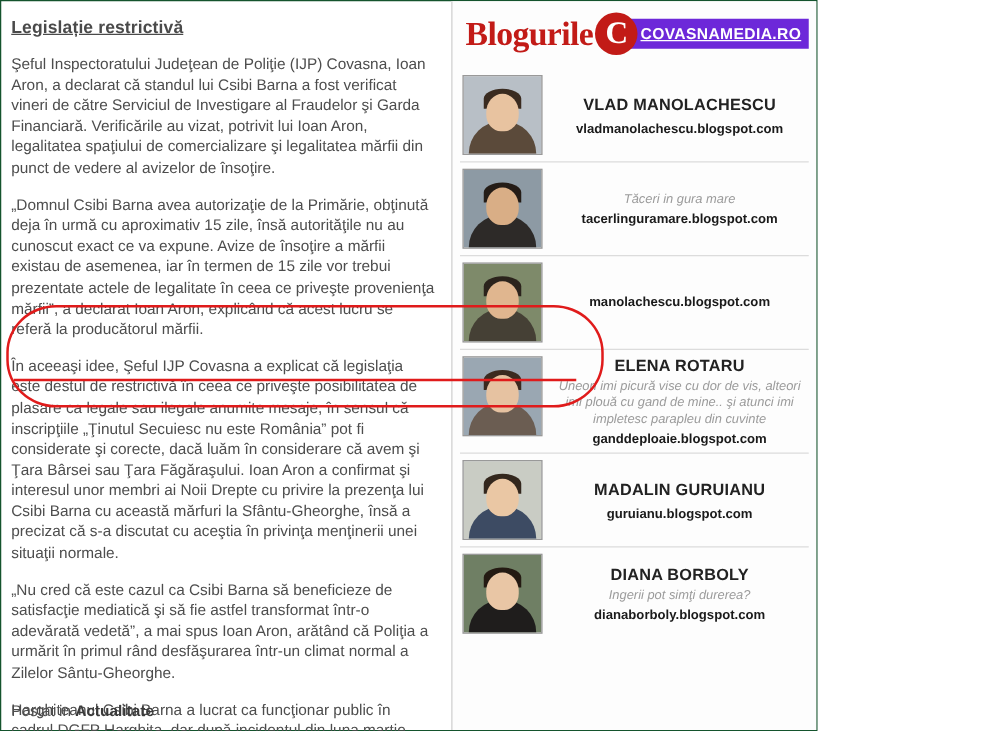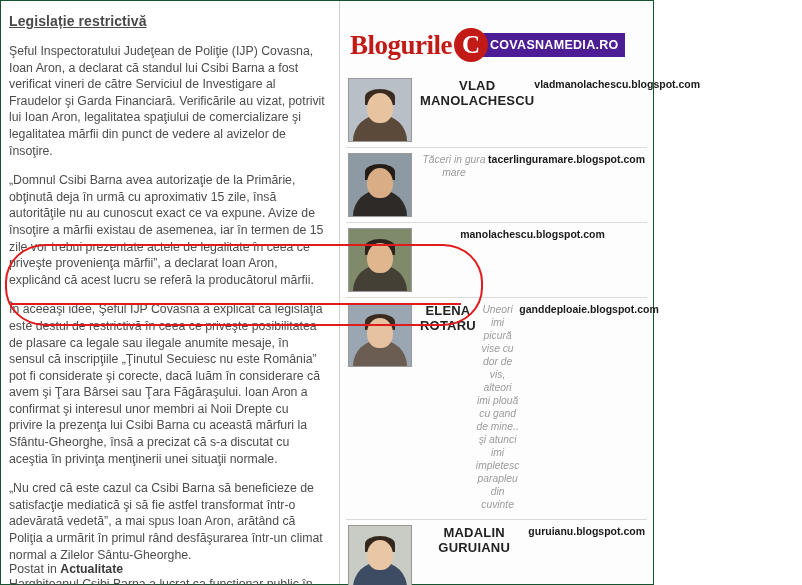--- a/index.html
+++ b/index.html
@@ -76,21 +76,21 @@
     height: 2px;
     background: #e01b1b;
     z-index: 6;
   }
   
   .sidebar {
     width: 314px;
     box-sizing: border-box;
     border-left: 1px solid #cfcfcf;
     background: #fdfdfd;
-    padding: 20px 6px 6px 6px;
+    padding: 2px 6px 6px 6px;
     position: relative;
   }
   .sidebar-banner {
     height: 48px;
     position: relative;
     margin: 0 0 4px 0;
     display: flex;
     align-items: center;
   }
   .banner-text {
@@ -115,27 +115,28 @@
     font-size: 25px;
     font-weight: bold;
     font-family: "Liberation Serif", serif;
     display: flex;
     align-items: center;
     justify-content: center;
     position: relative;
     z-index: 2;
   }
   .banner-right {
-    background: #4c1d95;
+    background: #6d28d9;
     color: #ffffff;
     font-size: 12.5px;
     font-weight: bold;
     padding: 5px 6px 5px 10px;
     margin-left: -8px;
     letter-spacing: 0.3px;
+    text-decoration: underline;
   }
   .blog-row {
     display: flex;
     align-items: stretch;
     border-bottom: 1px solid #dcdcdc;
     padding: 5px 2px 5px 2px;
     min-height: 62px;
   }
   .blog-avatar {
     width: 62px;
@@ -144,21 +145,21 @@
     border: 1px solid #999;
     overflow: hidden;
     position: relative;
     background: #ddd;
   }
   .blog-info {
     flex: 1;
     padding-left: 8px;
     text-align: center;
     display: flex;
-    flex-direction: row;
+    flex-direction: column;
     justify-content: center;
   }
   .blog-name {
     font-size: 13px;
     font-weight: bold;
     color: #222;
     margin-bottom: 3px;
     letter-spacing: 0.2px;
   }
   .blog-tag {

